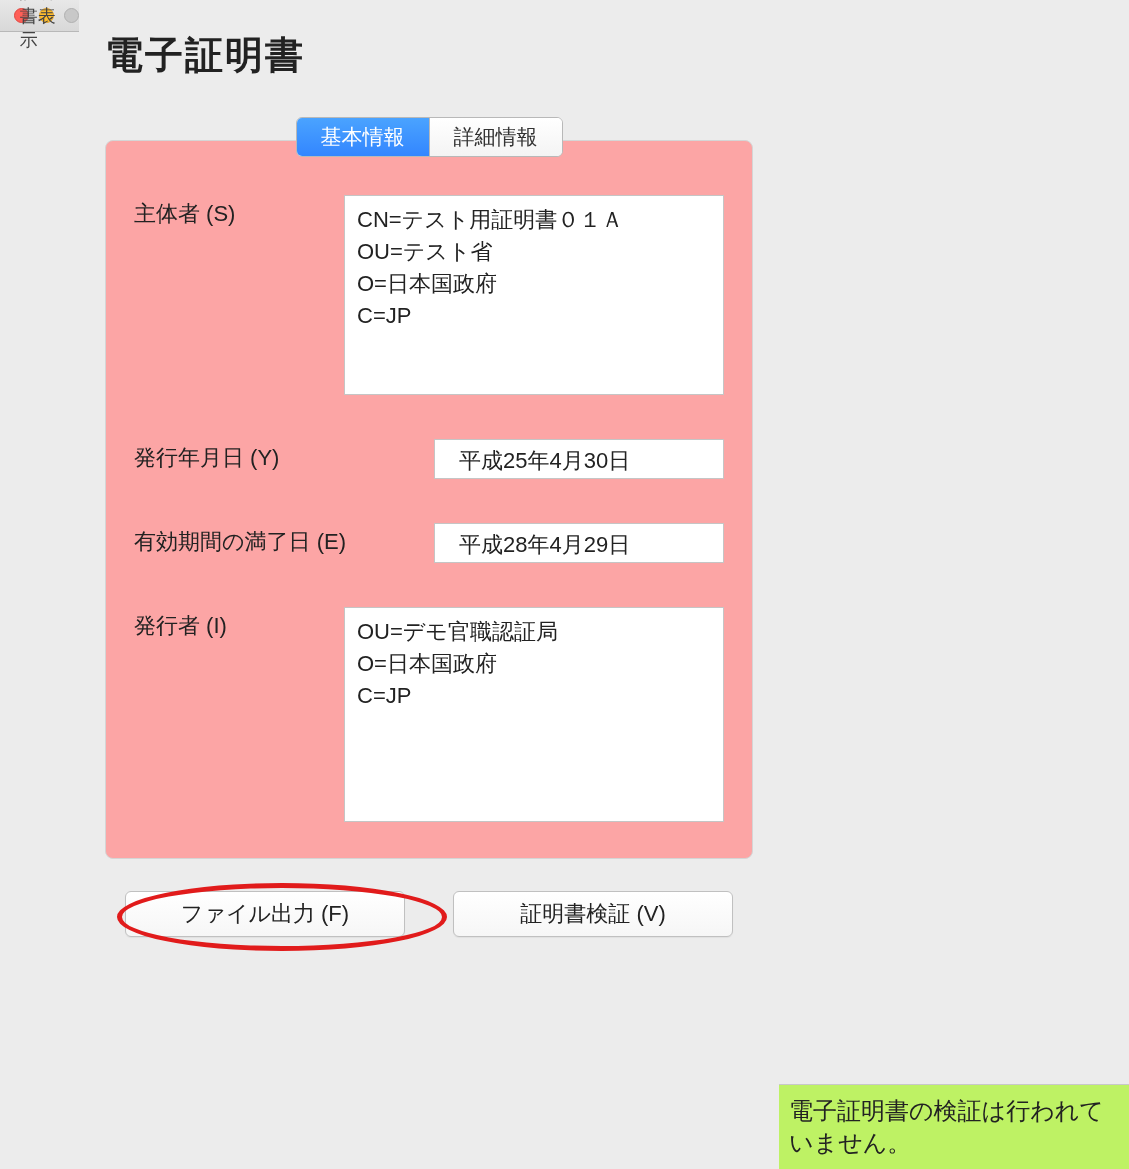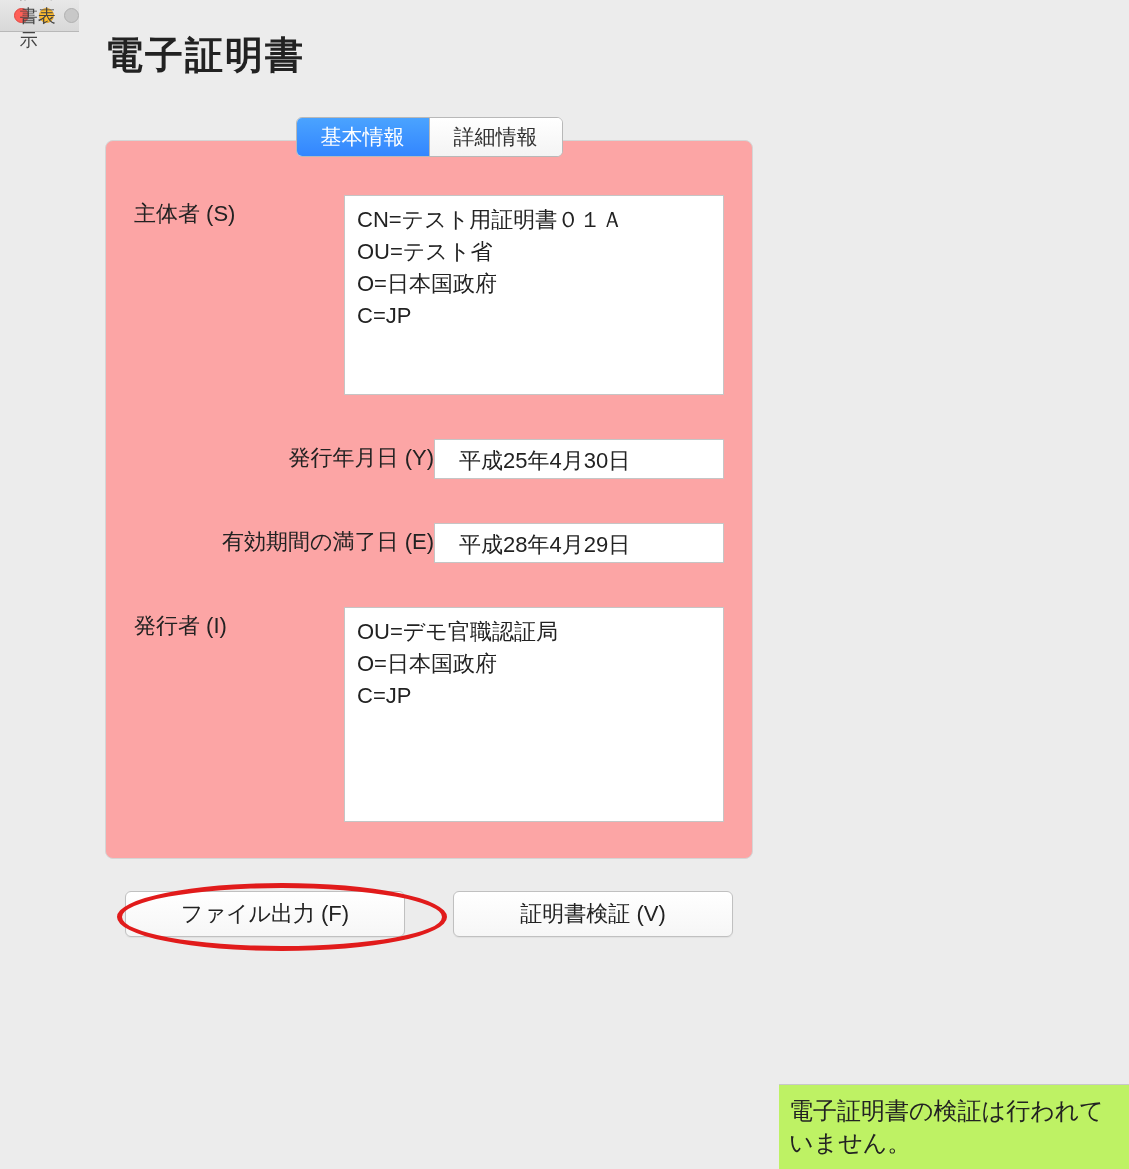--- a/index.html
+++ b/index.html
@@ -101,21 +101,21 @@
       display: flex;
       margin-bottom: 44px;
     }
     .field-row:last-child { margin-bottom: 0; justify-content: space-between; }
     .field-label {
       font-size: 22px;
       color: #222;
       padding-top: 4px;
     }
     .label-col-1 { width: 210px; flex-shrink: 0; }
-    .label-col-2 { width: 300px; flex-shrink: 0; text-align: right; }
+    .label-col-2 { width: 300px; flex-shrink: 0; }
     .text-box {
       flex: 1;
       background: #fff;
       border: 1px solid #c5c5c5;
       padding: 8px 12px;
       font-size: 22px;
       line-height: 1.45;
       color: #222;
       white-space: pre-line;
     }

